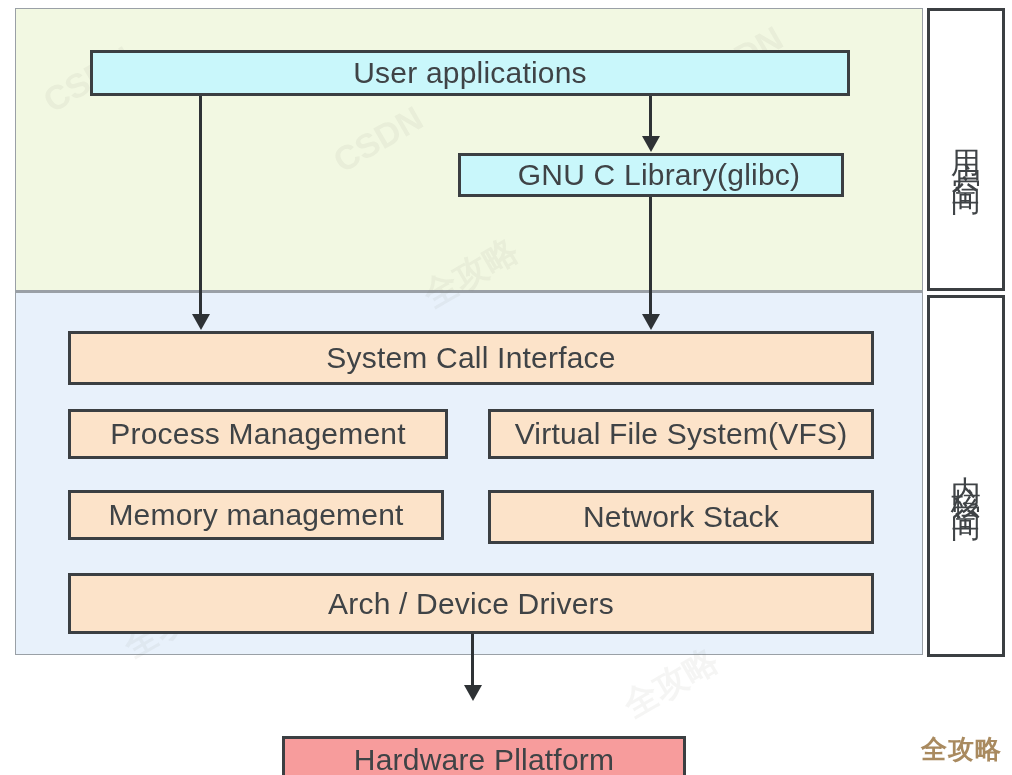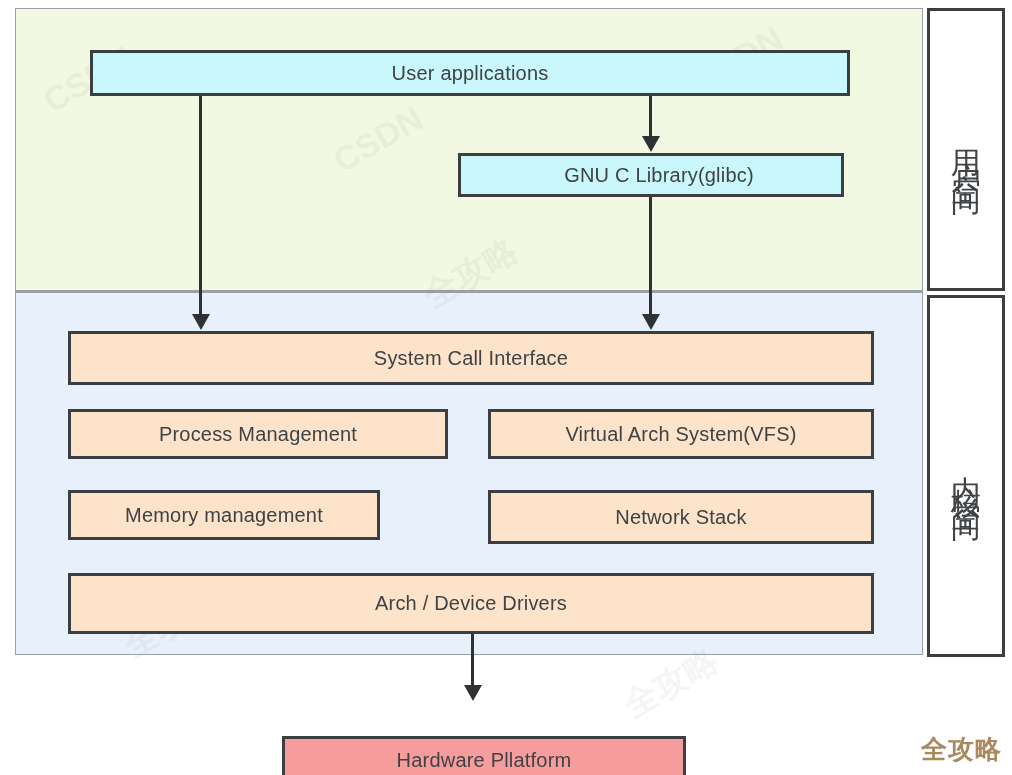--- a/index.html
+++ b/index.html
@@ -76,38 +76,38 @@
 
   
   .block {
     position: absolute;
     box-sizing: border-box;
     border: 3px solid #3b3f42;
     display: flex;
     align-items: center;
     justify-content: center;
     color: #3f4346;
-    font-size: 20px;
+    font-size: 30px;
     letter-spacing: 0.2px;
     text-align: center;
     white-space: nowrap;
   }
   .block.cyan   { background: #c9f7fb; }
   .block.peach  { background: #fce3c9; }
   .block.red    { background: #f79c9c; }
 
   
   #block-user-applications { left: 90px;  top: 50px;  width: 760px; height: 46px; }
   #block-glibc             { left: 458px; top: 153px; width: 386px; height: 44px; padding-left: 16px; }
 
   
   #block-syscall-interface { left: 68px;  top: 331px; width: 806px; height: 54px; }
   #block-process-mgmt      { left: 68px;  top: 409px; width: 380px; height: 50px; }
   #block-vfs               { left: 488px; top: 409px; width: 386px; height: 50px; }
-  #block-memory-mgmt       { left: 68px;  top: 490px; width: 312px; height: 50px; }
+  #block-memory-mgmt       { left: 68px;  top: 490px; width: 376px; height: 50px; }
   #block-network-stack     { left: 488px; top: 490px; width: 386px; height: 54px; }
   #block-arch-drivers      { left: 68px;  top: 573px; width: 806px; height: 61px; }
 
   
   #block-hardware          { left: 270px; top: 736px; width: 404px; height: 48px; margin-left: 12px; }
 
   
   .conn {
     position: absolute;
     background: #2e3235;
@@ -190,21 +190,21 @@
   <div class="arrowhead" id="arrow-arch-hardware"></div>
 
   <div class="block cyan" id="block-user-applications">User applications</div>
 
   <div class="block cyan" id="block-glibc">GNU C Library(glibc)</div>
 
   <div class="block peach" id="block-syscall-interface">System Call Interface</div>
 
   <div class="block peach" id="block-process-mgmt">Process Management</div>
 
-  <div class="block peach" id="block-vfs">Virtual Arch System(VFS)</div>
+  <div class="block peach" id="block-vfs">Virtual File System(VFS)</div>
 
   <div class="block peach" id="block-memory-mgmt">Memory management</div>
 
   <div class="block peach" id="block-network-stack">Network Stack</div>
 
   <div class="block peach" id="block-arch-drivers">Arch / Device Drivers</div>
 
   <div class="block red" id="block-hardware">Hardware Pllatform</div>
 
   <div class="side-label" id="user-space-label">

